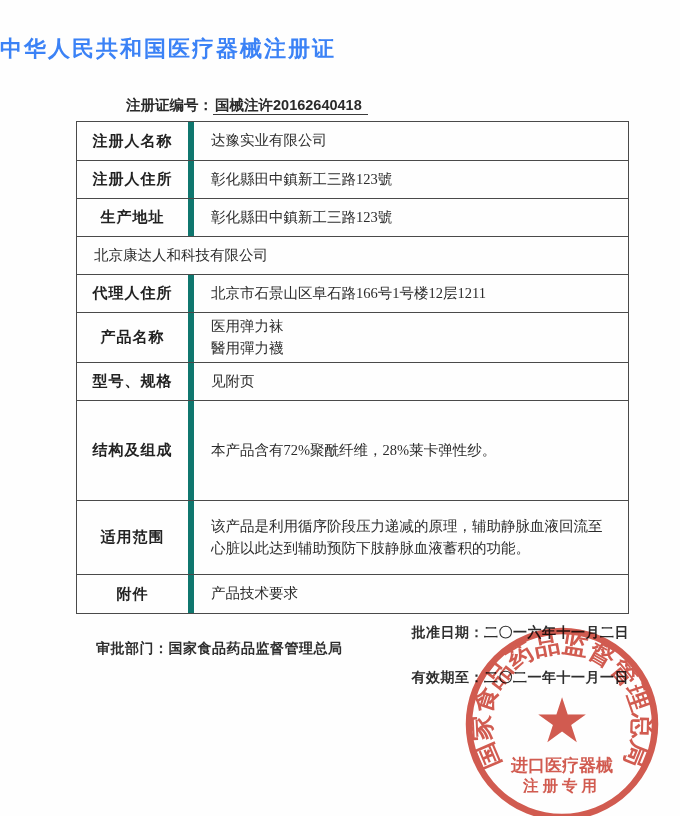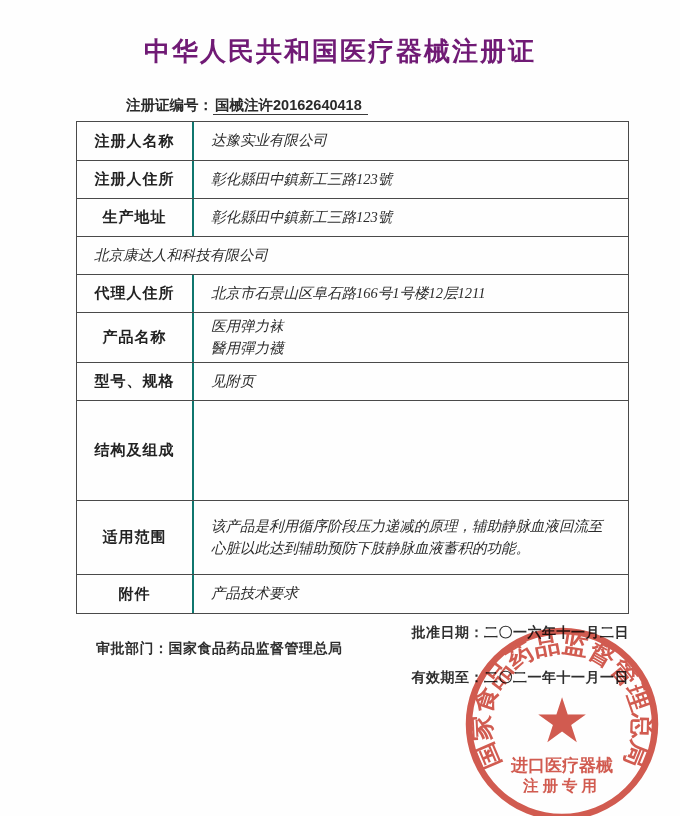--- a/index.html
+++ b/index.html
@@ -7,26 +7,25 @@
     position:relative;
     width:680px;height:816px;
     background:#fefefe;
     overflow:hidden;
     font-family:"Liberation Serif","DejaVu Serif",serif;
     color:#262626;
   }
   .title{
     margin:0;
     padding-top:34px;
-    text-align:center;
     font-family:"Liberation Sans","DejaVu Sans",sans-serif;
     font-weight:bold;
-    font-size:26px;
+    font-size:22px;
     letter-spacing:2px;
-    color:#701a75;
+    color:#3b82f6;
   }
   .content{position:absolute;left:76px;top:96px;width:553px;}
   .regline{
     margin-left:50px;
     margin-bottom:6px;
     font-size:14.5px;
     font-weight:bold;
     color:#2a2a2a;
   }
   .regline .reg-value{
@@ -43,37 +42,36 @@
   .trow{
     display:flex;
     box-sizing:border-box;
     border-bottom:1px solid #4a4a4a;
   }
   .trow:last-child{border-bottom:none;}
   .tlabel{
     width:117px;
     flex:0 0 117px;
     box-sizing:border-box;
-    border-right:2px solid #0f766e;
+    border-right:6px solid #0f766e;
     display:flex;align-items:center;justify-content:center;
     font-weight:bold;
     font-size:15px;
     letter-spacing:1px;
     color:#222;
     text-align:center;
   }
   .tvalue{
     flex:1;
     display:flex;align-items:center;
     padding:4px 14px 4px 17px;
     font-size:14.5px;
     line-height:1.45;
     white-space:pre-line;
     color:#2b2b2b;
-    font-style:italic;
   }
   
   .trow:nth-child(1){height:39px}
   .trow:nth-child(2){height:38px}
   .trow:nth-child(3){height:38px}
   .trow:nth-child(4){height:38px}
   .trow:nth-child(5){height:38px}
   .trow:nth-child(6){height:50px}
   .trow:nth-child(7){height:38px}
   .trow:nth-child(8){height:100px}
@@ -136,20 +134,21 @@
           <div class="tlabel">产品名称</div>
           <div class="tvalue">医用弹力袜
 醫用彈力襪</div>
         </div>
         <div class="trow">
           <div class="tlabel">型号、规格</div>
           <div class="tvalue">见附页</div>
         </div>
         <div class="trow">
           <div class="tlabel">结构及组成</div>
+          <div class="tvalue">本产品含有72%聚酰纤维，28%莱卡弹性纱。</div>
         </div>
         <div class="trow">
           <div class="tlabel">适用范围</div>
           <div class="tvalue">该产品是利用循序阶段压力递减的原理，辅助静脉血液回流至心脏以此达到辅助预防下肢静脉血液蓄积的功能。</div>
         </div>
         <div class="trow">
           <div class="tlabel">附件</div>
           <div class="tvalue">产品技术要求</div>
         </div>
       </div>

